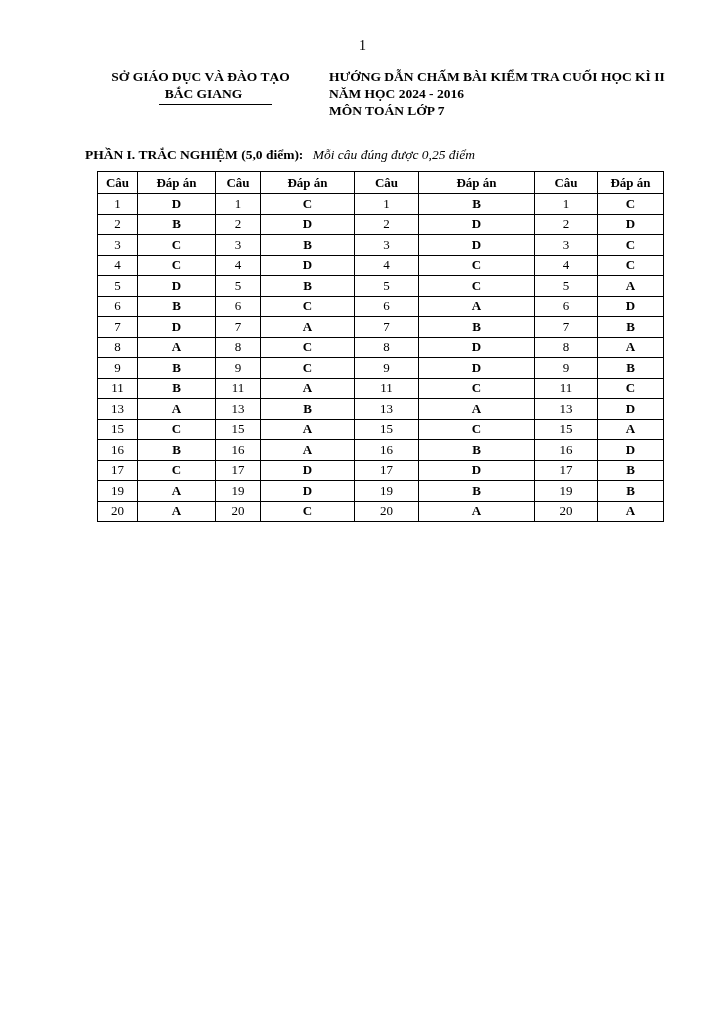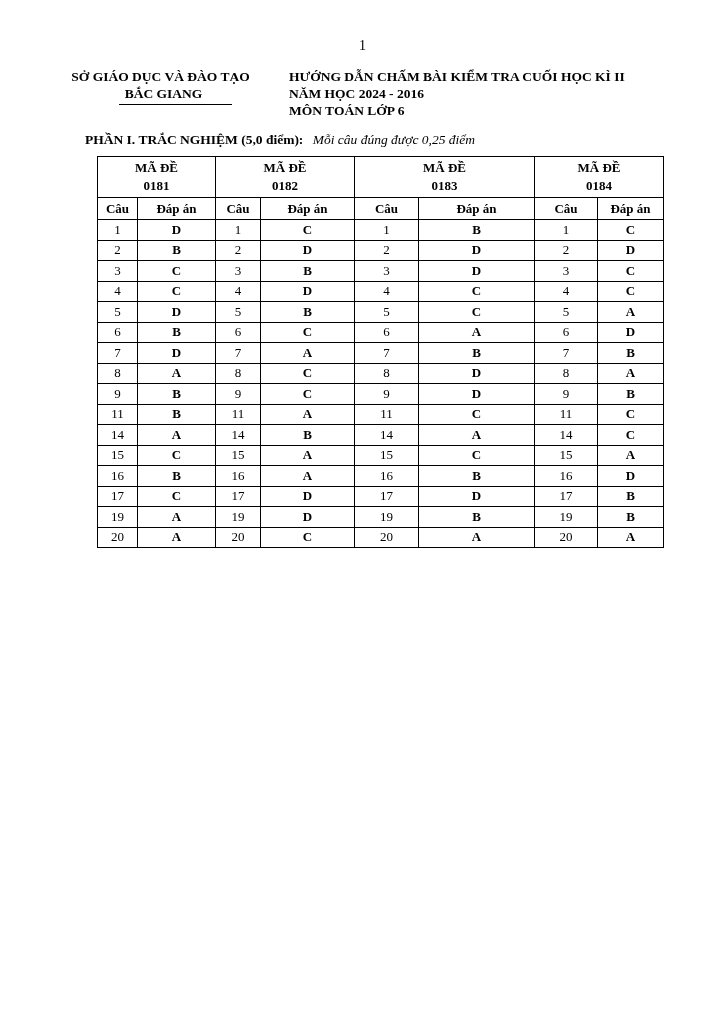--- a/index.html
+++ b/index.html
@@ -21,39 +21,40 @@
     text-align: center;
     font-size: 14px;
     line-height: 16px;
   }
   .doc-header {
     display: flex;
     margin-top: 14px;
     font-weight: bold;
     font-size: 13.5px;
     line-height: 17px;
+    padding-left: 40px;
   }
   .org-block {
     margin-left: 58px;
     width: 205px;
     text-align: center;
     flex-shrink: 0;
   }
   .org-underline {
     display: inline-block;
     border-bottom: 1.5px solid #000;
     padding: 0 30px 2px 6px;
     margin-left: 30px;
   }
   .title-block {
     width: 410px;
     margin-left: 26px;
   }
   .section-heading {
-    margin: 12px 0 0 85px;
+    margin: 27px 0 0 85px;
     font-size: 13.5px;
     line-height: 17px;
     white-space: nowrap;
   }
   .section-title {
     font-weight: bold;
   }
   .section-note {
     font-style: italic;
     margin-left: 6px;
@@ -98,21 +99,21 @@
   <div class="page-number">1</div>
 
   <div class="doc-header">
     <div class="org-block">
       <div>SỞ GIÁO DỤC VÀ ĐÀO TẠO</div>
       <div><span class="org-underline">BẮC GIANG</span></div>
     </div>
     <div class="title-block">
       <div>HƯỚNG DẪN CHẤM BÀI KIỂM TRA CUỐI HỌC KÌ II</div>
       <div>NĂM HỌC 2024 - 2016</div>
-      <div>MÔN TOÁN LỚP 6</div>
+      <div>MÔN TOÁN LỚP 7</div>
     </div>
   </div>
 
   <div class="section-heading">
     <span class="section-title">PHẦN I. TRẮC NGHIỆM (5,0 điểm):</span>
     <span class="section-note">Mỗi câu đúng được 0,25 điểm</span>
   </div>
 
   <table class="answer-table">
     <colgroup>
@@ -120,26 +121,20 @@
         <col style="width:78px">
       <col style="width:45px">
         <col style="width:94px">
       <col style="width:64px">
         <col style="width:116px">
       <col style="width:63px">
         <col style="width:66px">
     </colgroup>
     <thead id="table-head">
         <tr>
-          <th class="code-header" colspan="2">MÃ ĐỀ<br>0181</th>
-          <th class="code-header" colspan="2">MÃ ĐỀ<br>0182</th>
-          <th class="code-header" colspan="2">MÃ ĐỀ<br>0183</th>
-          <th class="code-header" colspan="2">MÃ ĐỀ<br>0184</th>
-        </tr>
-        <tr>
           <th class="sub-header">Câu</th>
           <th class="sub-header">Đáp án</th>
           <th class="sub-header">Câu</th>
           <th class="sub-header">Đáp án</th>
           <th class="sub-header">Câu</th>
           <th class="sub-header">Đáp án</th>
           <th class="sub-header">Câu</th>
           <th class="sub-header">Đáp án</th>
         </tr>
       </thead>
@@ -238,28 +233,28 @@
           <td class="q-num">11</td>
           <td class="q-ans">B</td>
           <td class="q-num">11</td>
           <td class="q-ans">A</td>
           <td class="q-num">11</td>
           <td class="q-ans">C</td>
           <td class="q-num">11</td>
           <td class="q-ans">C</td>
         </tr>
         <tr>
-          <td class="q-num">14</td>
-          <td class="q-ans">A</td>
-          <td class="q-num">14</td>
-          <td class="q-ans">B</td>
-          <td class="q-num">14</td>
-          <td class="q-ans">A</td>
-          <td class="q-num">14</td>
-          <td class="q-ans">C</td>
+          <td class="q-num">13</td>
+          <td class="q-ans">A</td>
+          <td class="q-num">13</td>
+          <td class="q-ans">B</td>
+          <td class="q-num">13</td>
+          <td class="q-ans">A</td>
+          <td class="q-num">13</td>
+          <td class="q-ans">D</td>
         </tr>
         <tr>
           <td class="q-num">15</td>
           <td class="q-ans">C</td>
           <td class="q-num">15</td>
           <td class="q-ans">A</td>
           <td class="q-num">15</td>
           <td class="q-ans">C</td>
           <td class="q-num">15</td>
           <td class="q-ans">A</td>

